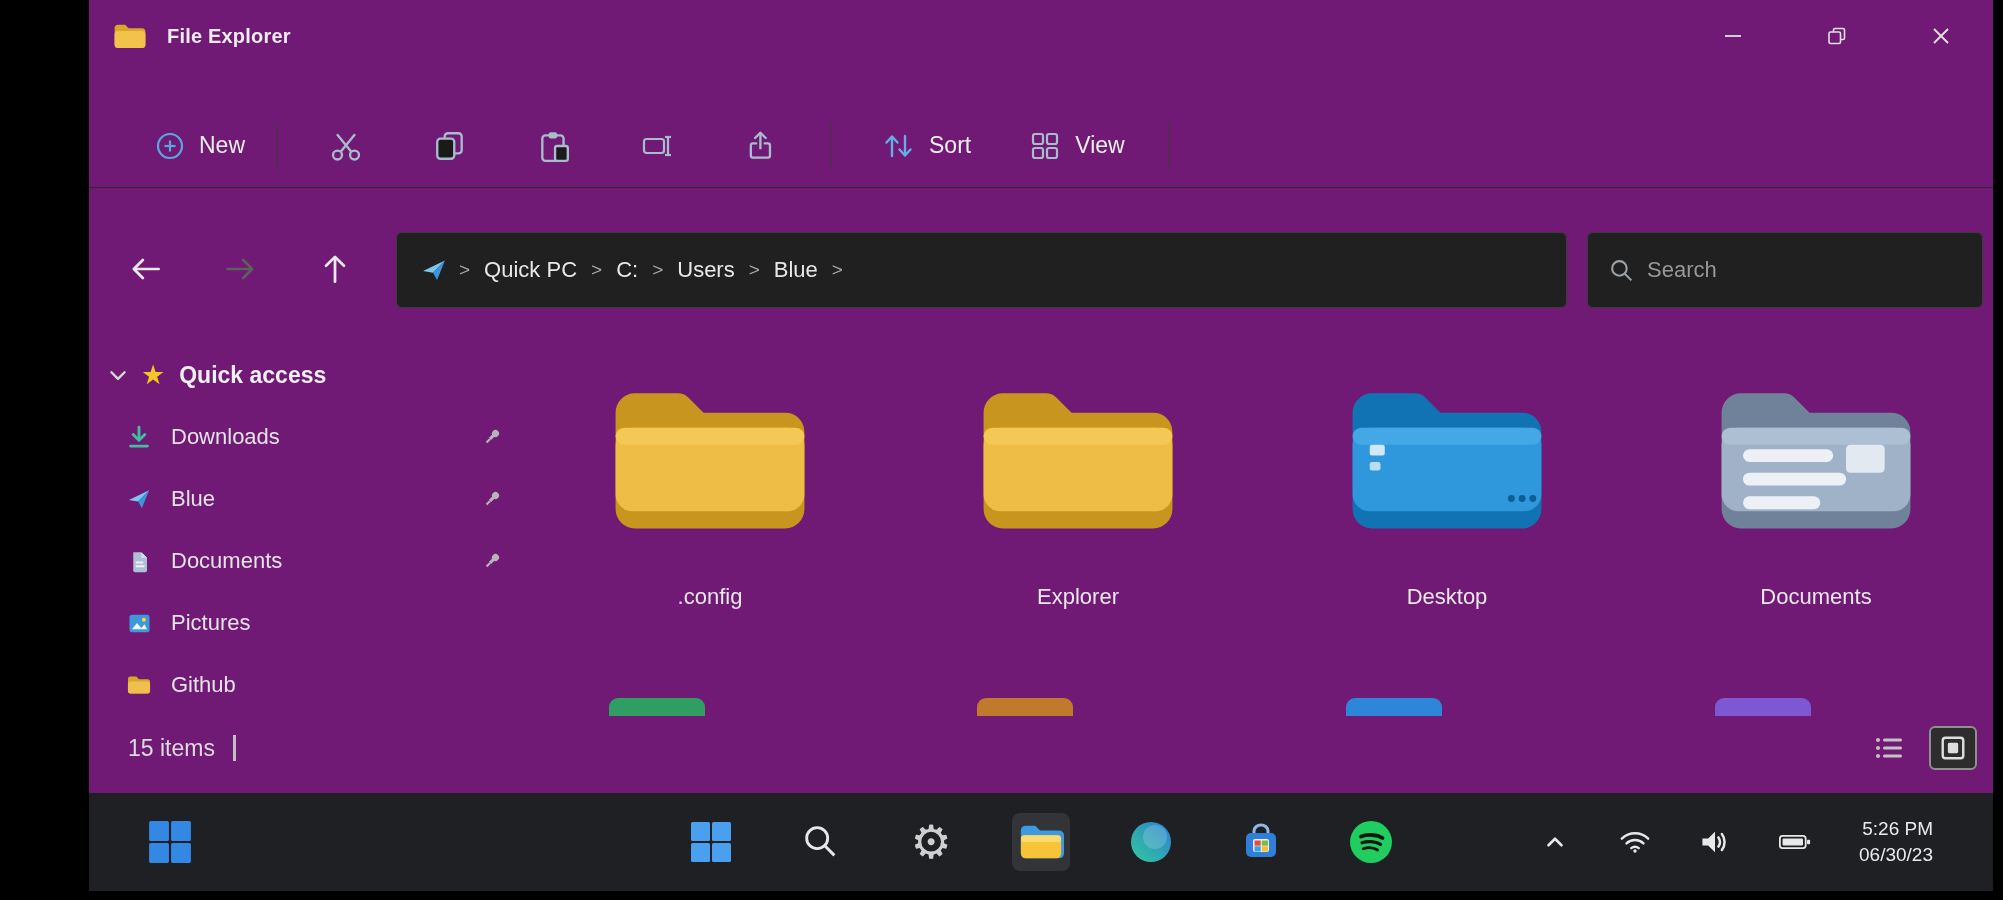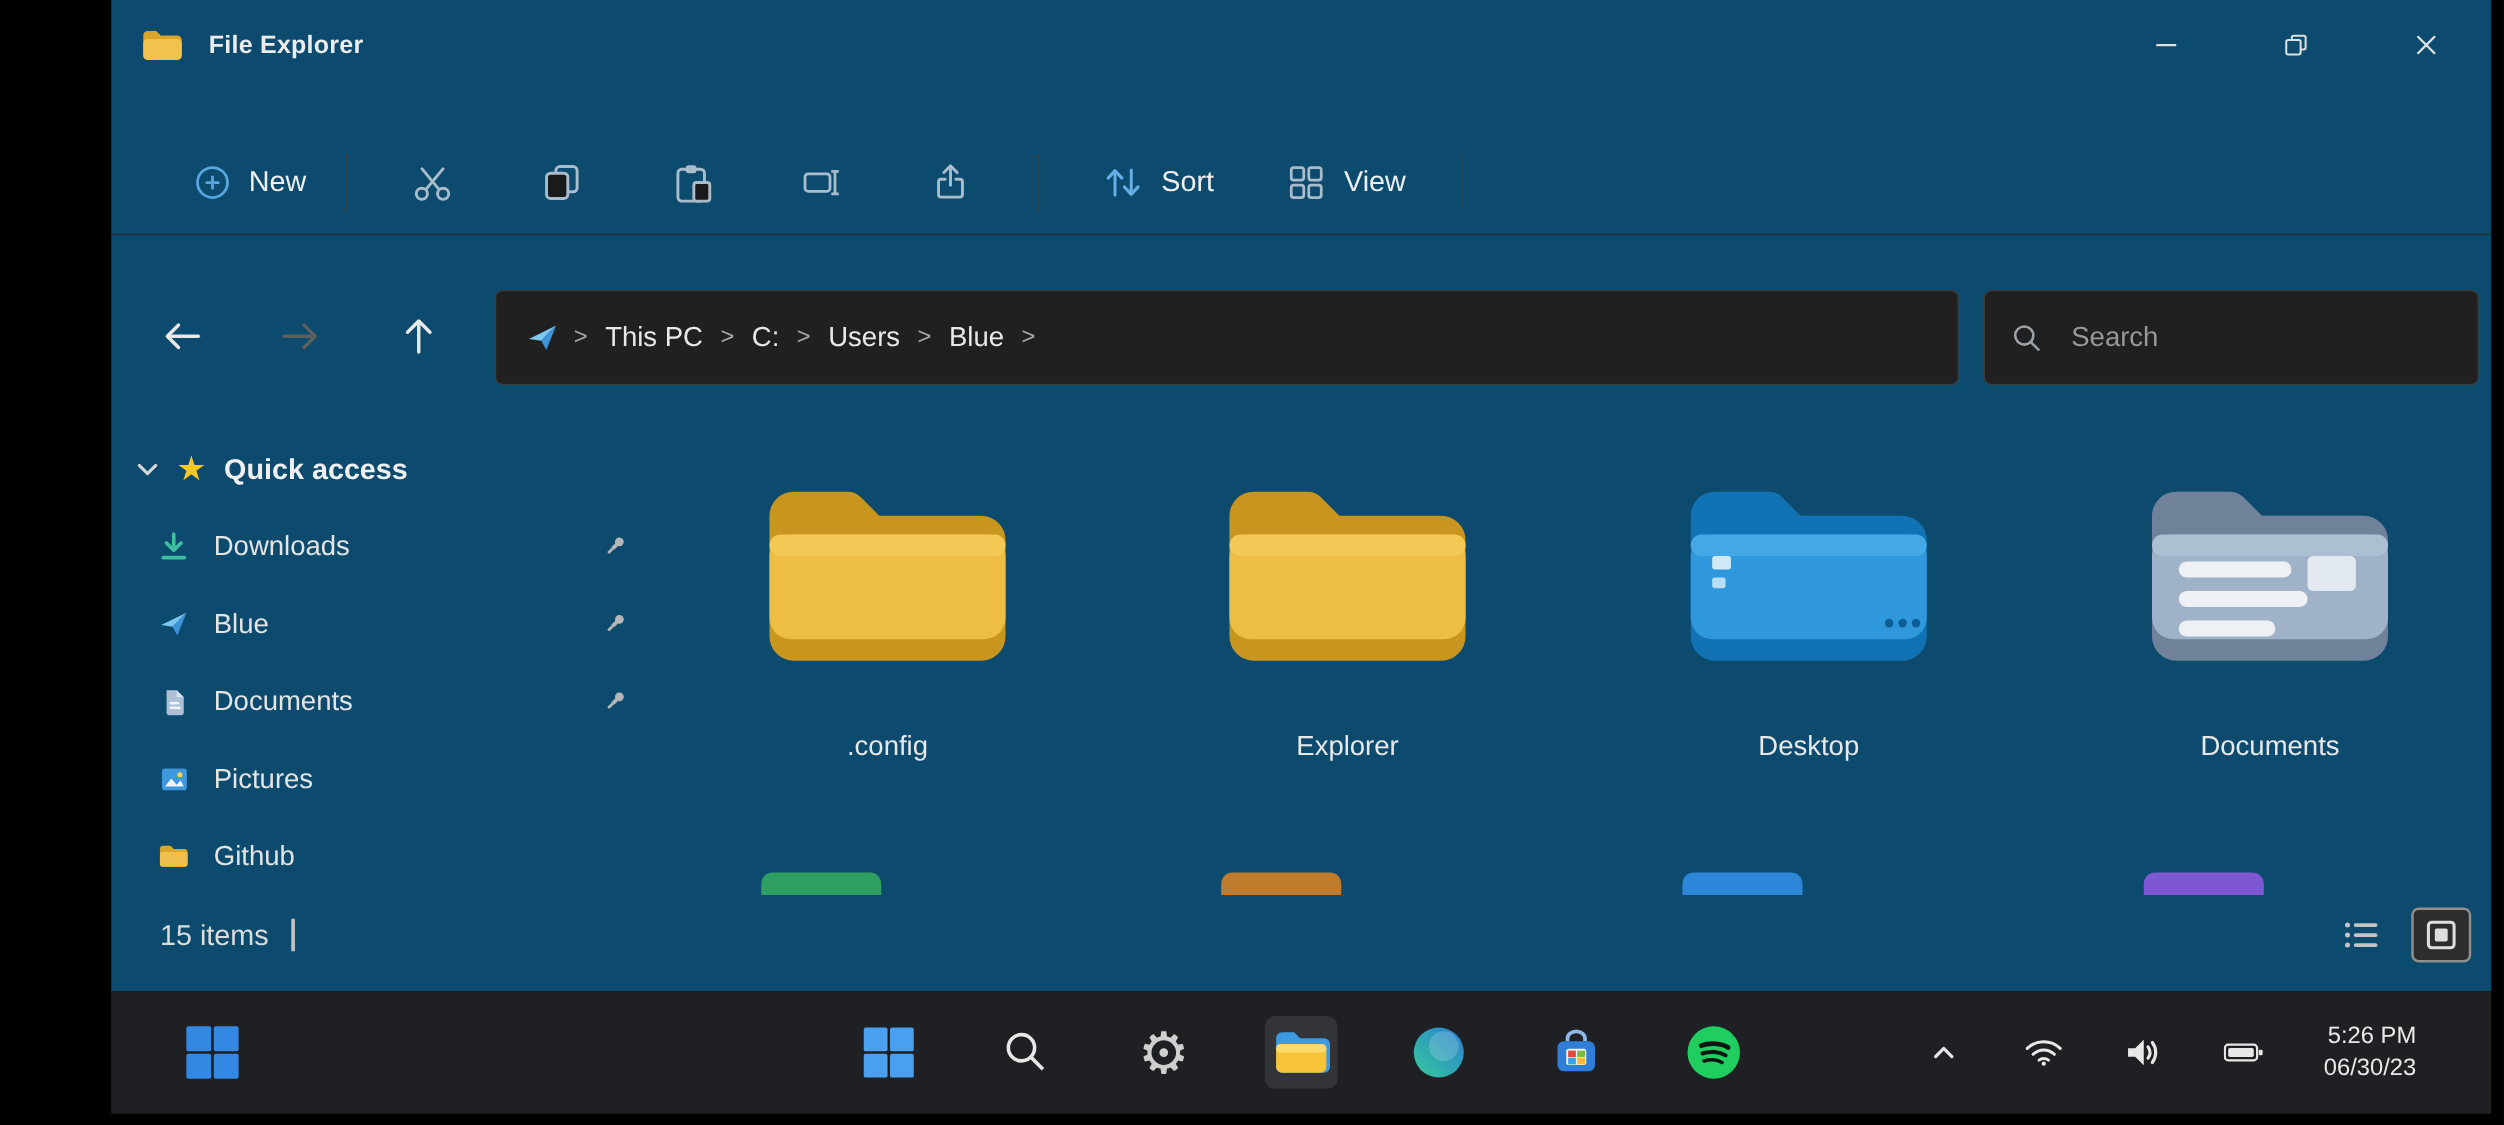--- a/index.html
+++ b/index.html
@@ -1,38 +1,38 @@
 <!DOCTYPE html>
 <html><head>
 <meta charset="utf-8">
 <style>
   * { box-sizing: border-box; }
   body { margin:0; background:#000; font-family:"Liberation Sans", sans-serif; }
   .screen { position:relative; width:2003px; height:900px; background:#000; overflow:hidden; }
 
   
-  .window { position:absolute; left:89px; top:0; width:1904px; height:793px; background:#0c4a6e; }
+  .window { position:absolute; left:89px; top:0; width:1904px; height:793px; background:#701a75; }
 
   .titlebar { position:absolute; top:0; left:0; right:0; height:72px; display:flex; align-items:center; padding-left:24px; }
   .app-title { margin-left:20px; font-size:20px; font-weight:700; color:#ececec; letter-spacing:.2px; }
   .win-controls { position:absolute; right:0; top:0; height:72px; display:flex; }
   .win-btn { width:104px; height:72px; display:flex; align-items:center; justify-content:center; background:transparent; border:none; cursor:pointer; }
 
   .toolbar { position:absolute; top:104px; left:0; right:0; height:84px; display:flex; align-items:center; padding-left:50px; border-bottom:1px solid #2a2a2a; }
   .tb-btn { display:flex; align-items:center; gap:14px; background:none; border:none; color:#efefef; font-size:23px; font-family:inherit; cursor:pointer; padding:10px 16px; border-radius:6px; }
   .tb-iconbtn { width:104px; display:flex; justify-content:center; background:none; border:none; cursor:pointer; padding:12px 0; }
   .tb-sep { width:1px; height:46px; background:#3a3a3a; margin:0 16px; }
 
   .nav-btn { position:absolute; top:240px; width:58px; height:58px; display:flex; align-items:center; justify-content:center; background:none; border:none; cursor:pointer; }
   .breadcrumb { position:absolute; left:307px; top:232px; width:1171px; height:76px; border:1px solid #3b3b3b; border-radius:6px; background:#202020; display:flex; align-items:center; padding:0 22px; font-size:22px; color:#e8e8e8; }
   .crumb { padding:4px 10px; border-radius:4px; cursor:pointer; white-space:nowrap; }
   .crumb-sep { color:#a8a8a8; font-size:19px; padding:0 4px; }
   .breadcrumb .crumb-icon { display:flex; margin-right:6px; }
 
-  .searchbox { position:absolute; left:1498px; top:232px; width:396px; height:76px; border:1px solid #3b3b3b; border-radius:6px; background:#202020; display:flex; align-items:center; padding:0 20px; gap:20px; }
+  .searchbox { position:absolute; left:1498px; top:232px; width:396px; height:76px; border:1px solid #3b3b3b; border-radius:6px; background:#202020; display:flex; align-items:center; padding:0 20px; gap:10px; }
   .searchbox input { flex:1; background:transparent; border:none; outline:none; color:#e0e0e0; font-size:22px; font-family:inherit; min-width:0; }
   .searchbox input::placeholder { color:#989898; }
 
   .sidebar { position:absolute; left:0; top:344px; width:462px; }
   .qa-header { display:flex; align-items:center; height:62px; cursor:pointer; }
   .qa-chevron { margin-left:18px; display:flex; }
   .qa-star { margin-left:12px; font-size:27px; color:#f5c722; line-height:1; }
   .qa-label { margin-left:14px; font-size:23px; font-weight:700; color:#f0f0f0; }
   .side-item { display:flex; align-items:center; height:62px; padding-left:36px; position:relative; cursor:pointer; }
   .side-icon { width:28px; height:28px; display:flex; align-items:center; justify-content:center; }
@@ -185,21 +185,21 @@
     </button>
 
     <div class="breadcrumb">
       <span class="crumb-icon">
         <svg width="30" height="28" viewBox="0 0 20 20">
             <path d="M2.2 10.8 L17.8 3.2 L9.3 11.9 Z" fill="#7cc6f2"></path>
             <path d="M17.8 3.2 L12.2 17.2 L9.3 11.9 Z" fill="#3d94d8"></path>
           </svg>
       </span>
       <span class="crumb-sep">&gt;</span>
-      <span class="crumb">This PC</span>
+      <span class="crumb">Quick PC</span>
       <span class="crumb-sep">&gt;</span>
       <span class="crumb">C:</span>
       <span class="crumb-sep">&gt;</span>
       <span class="crumb">Users</span>
       <span class="crumb-sep">&gt;</span>
       <span class="crumb">Blue</span>
       <span class="crumb-sep">&gt;</span>
     </div>
 
     <div class="searchbox">

